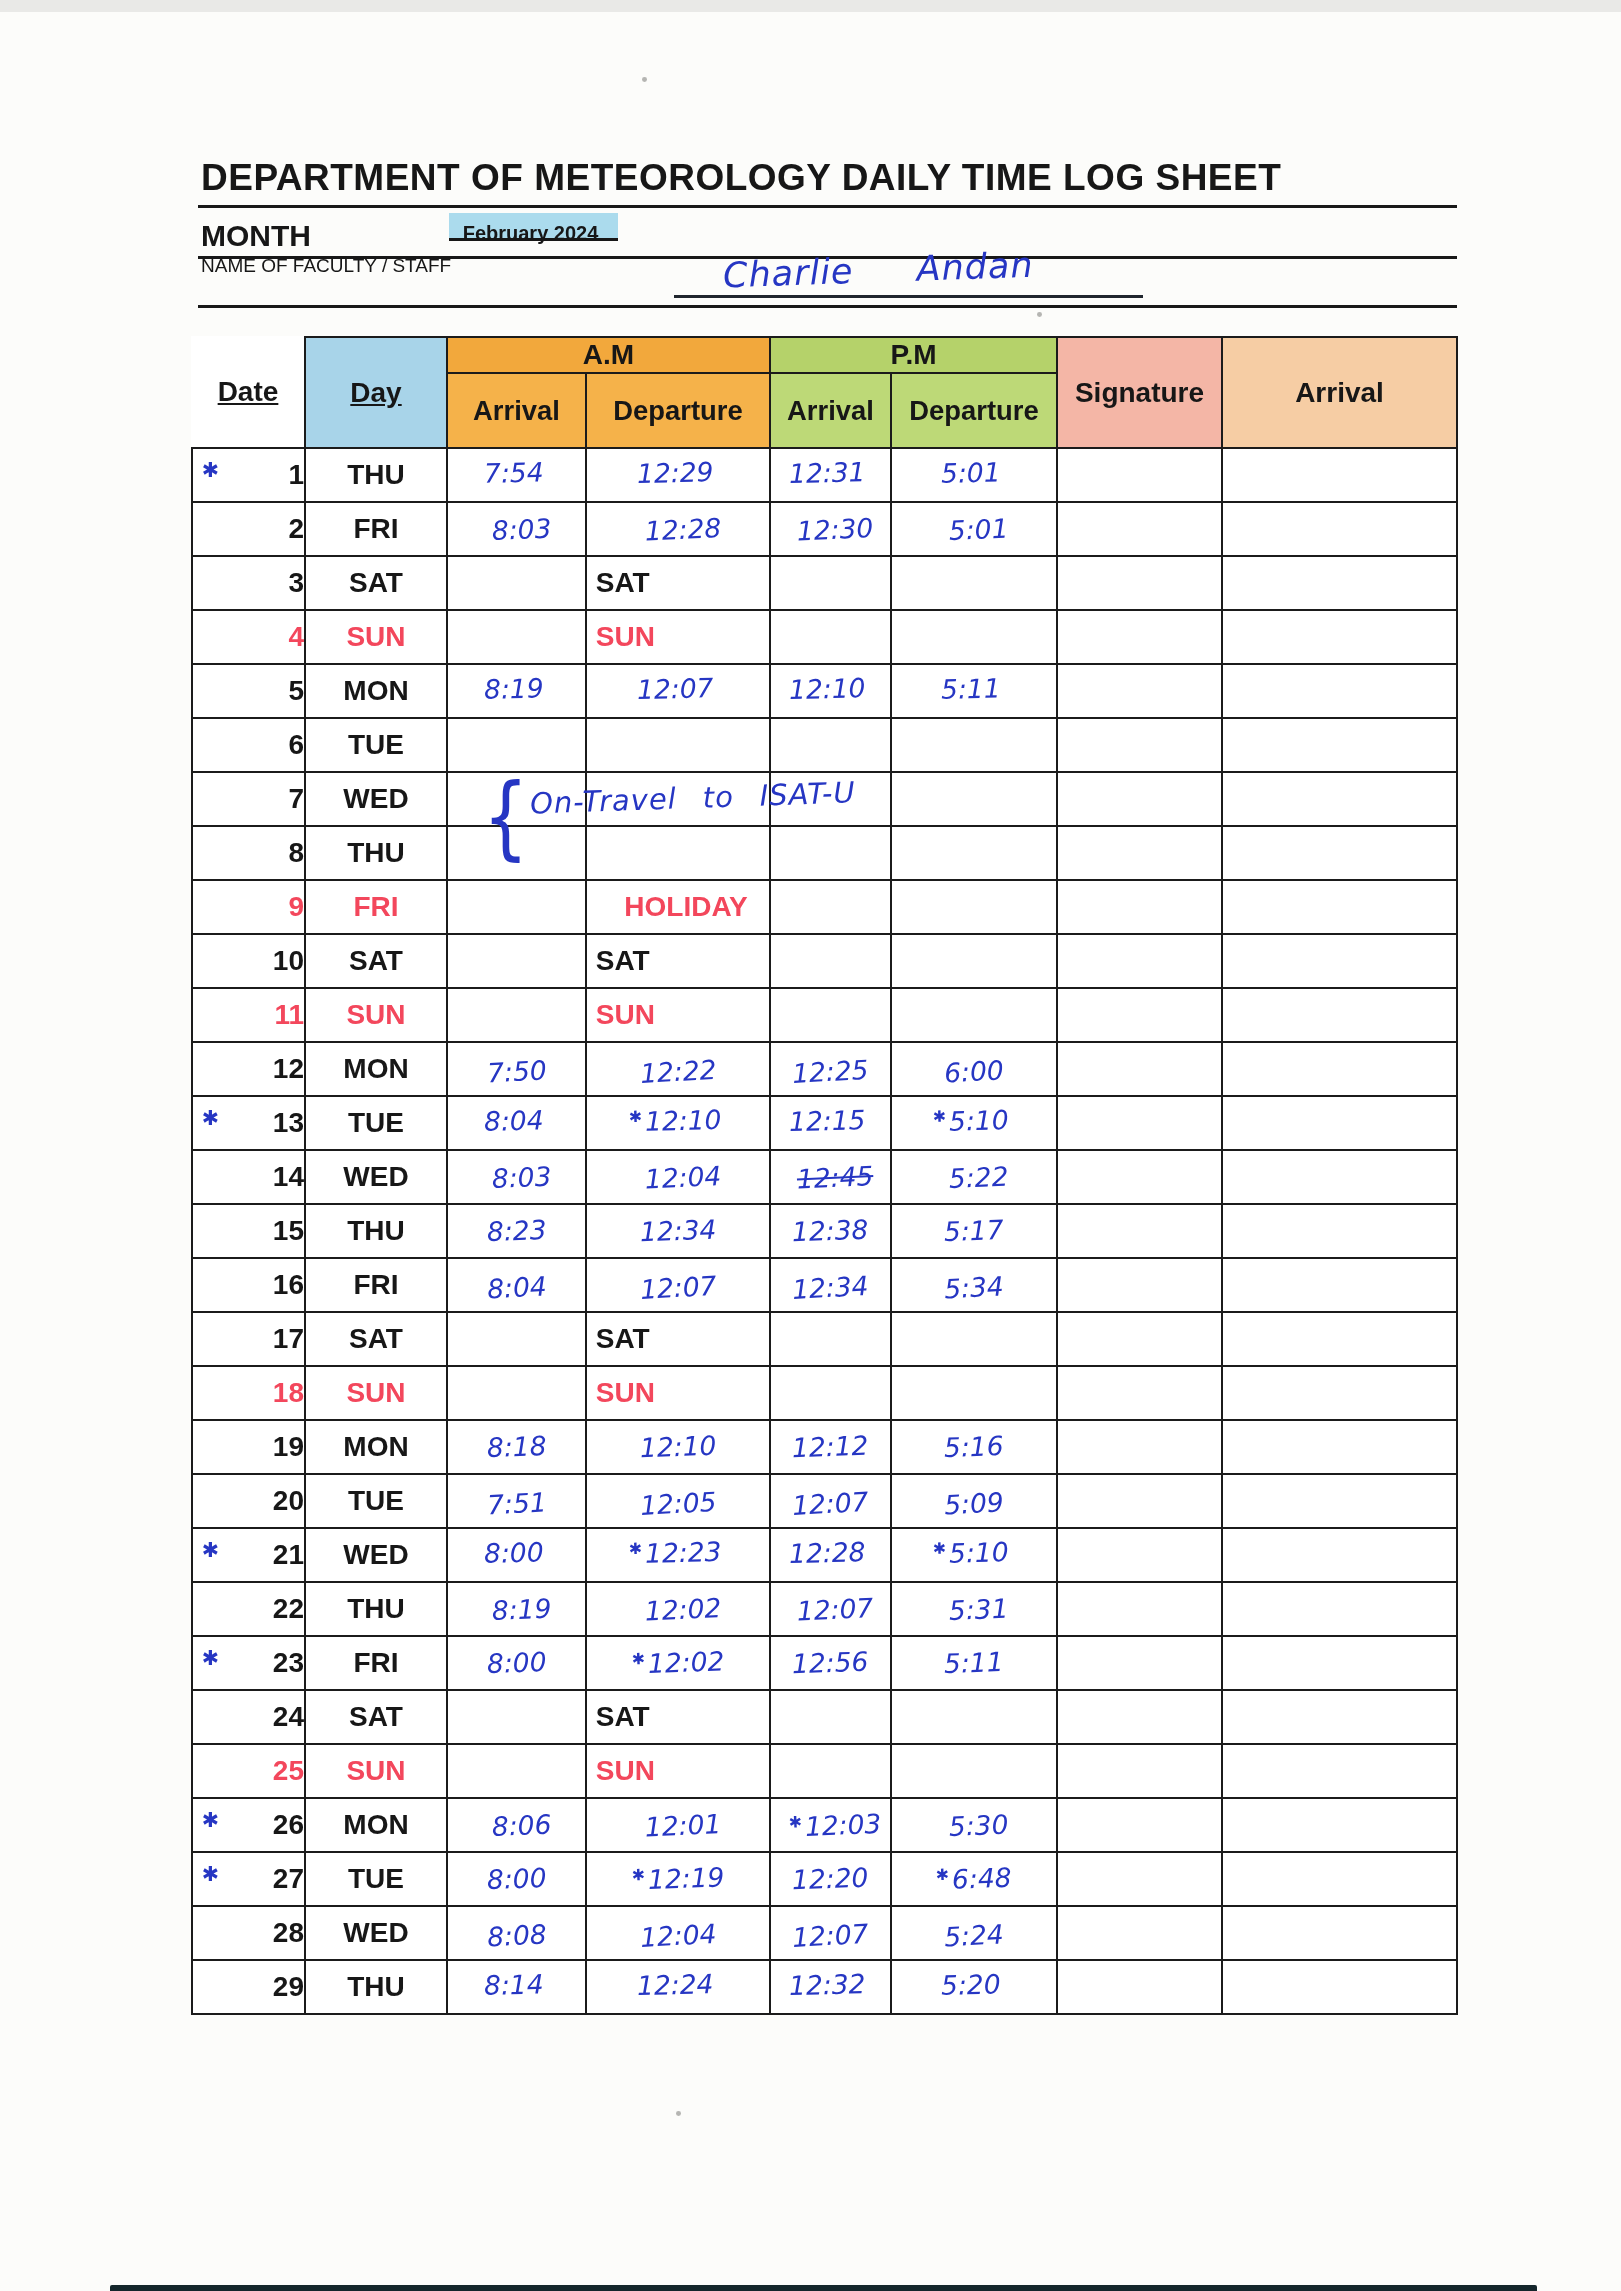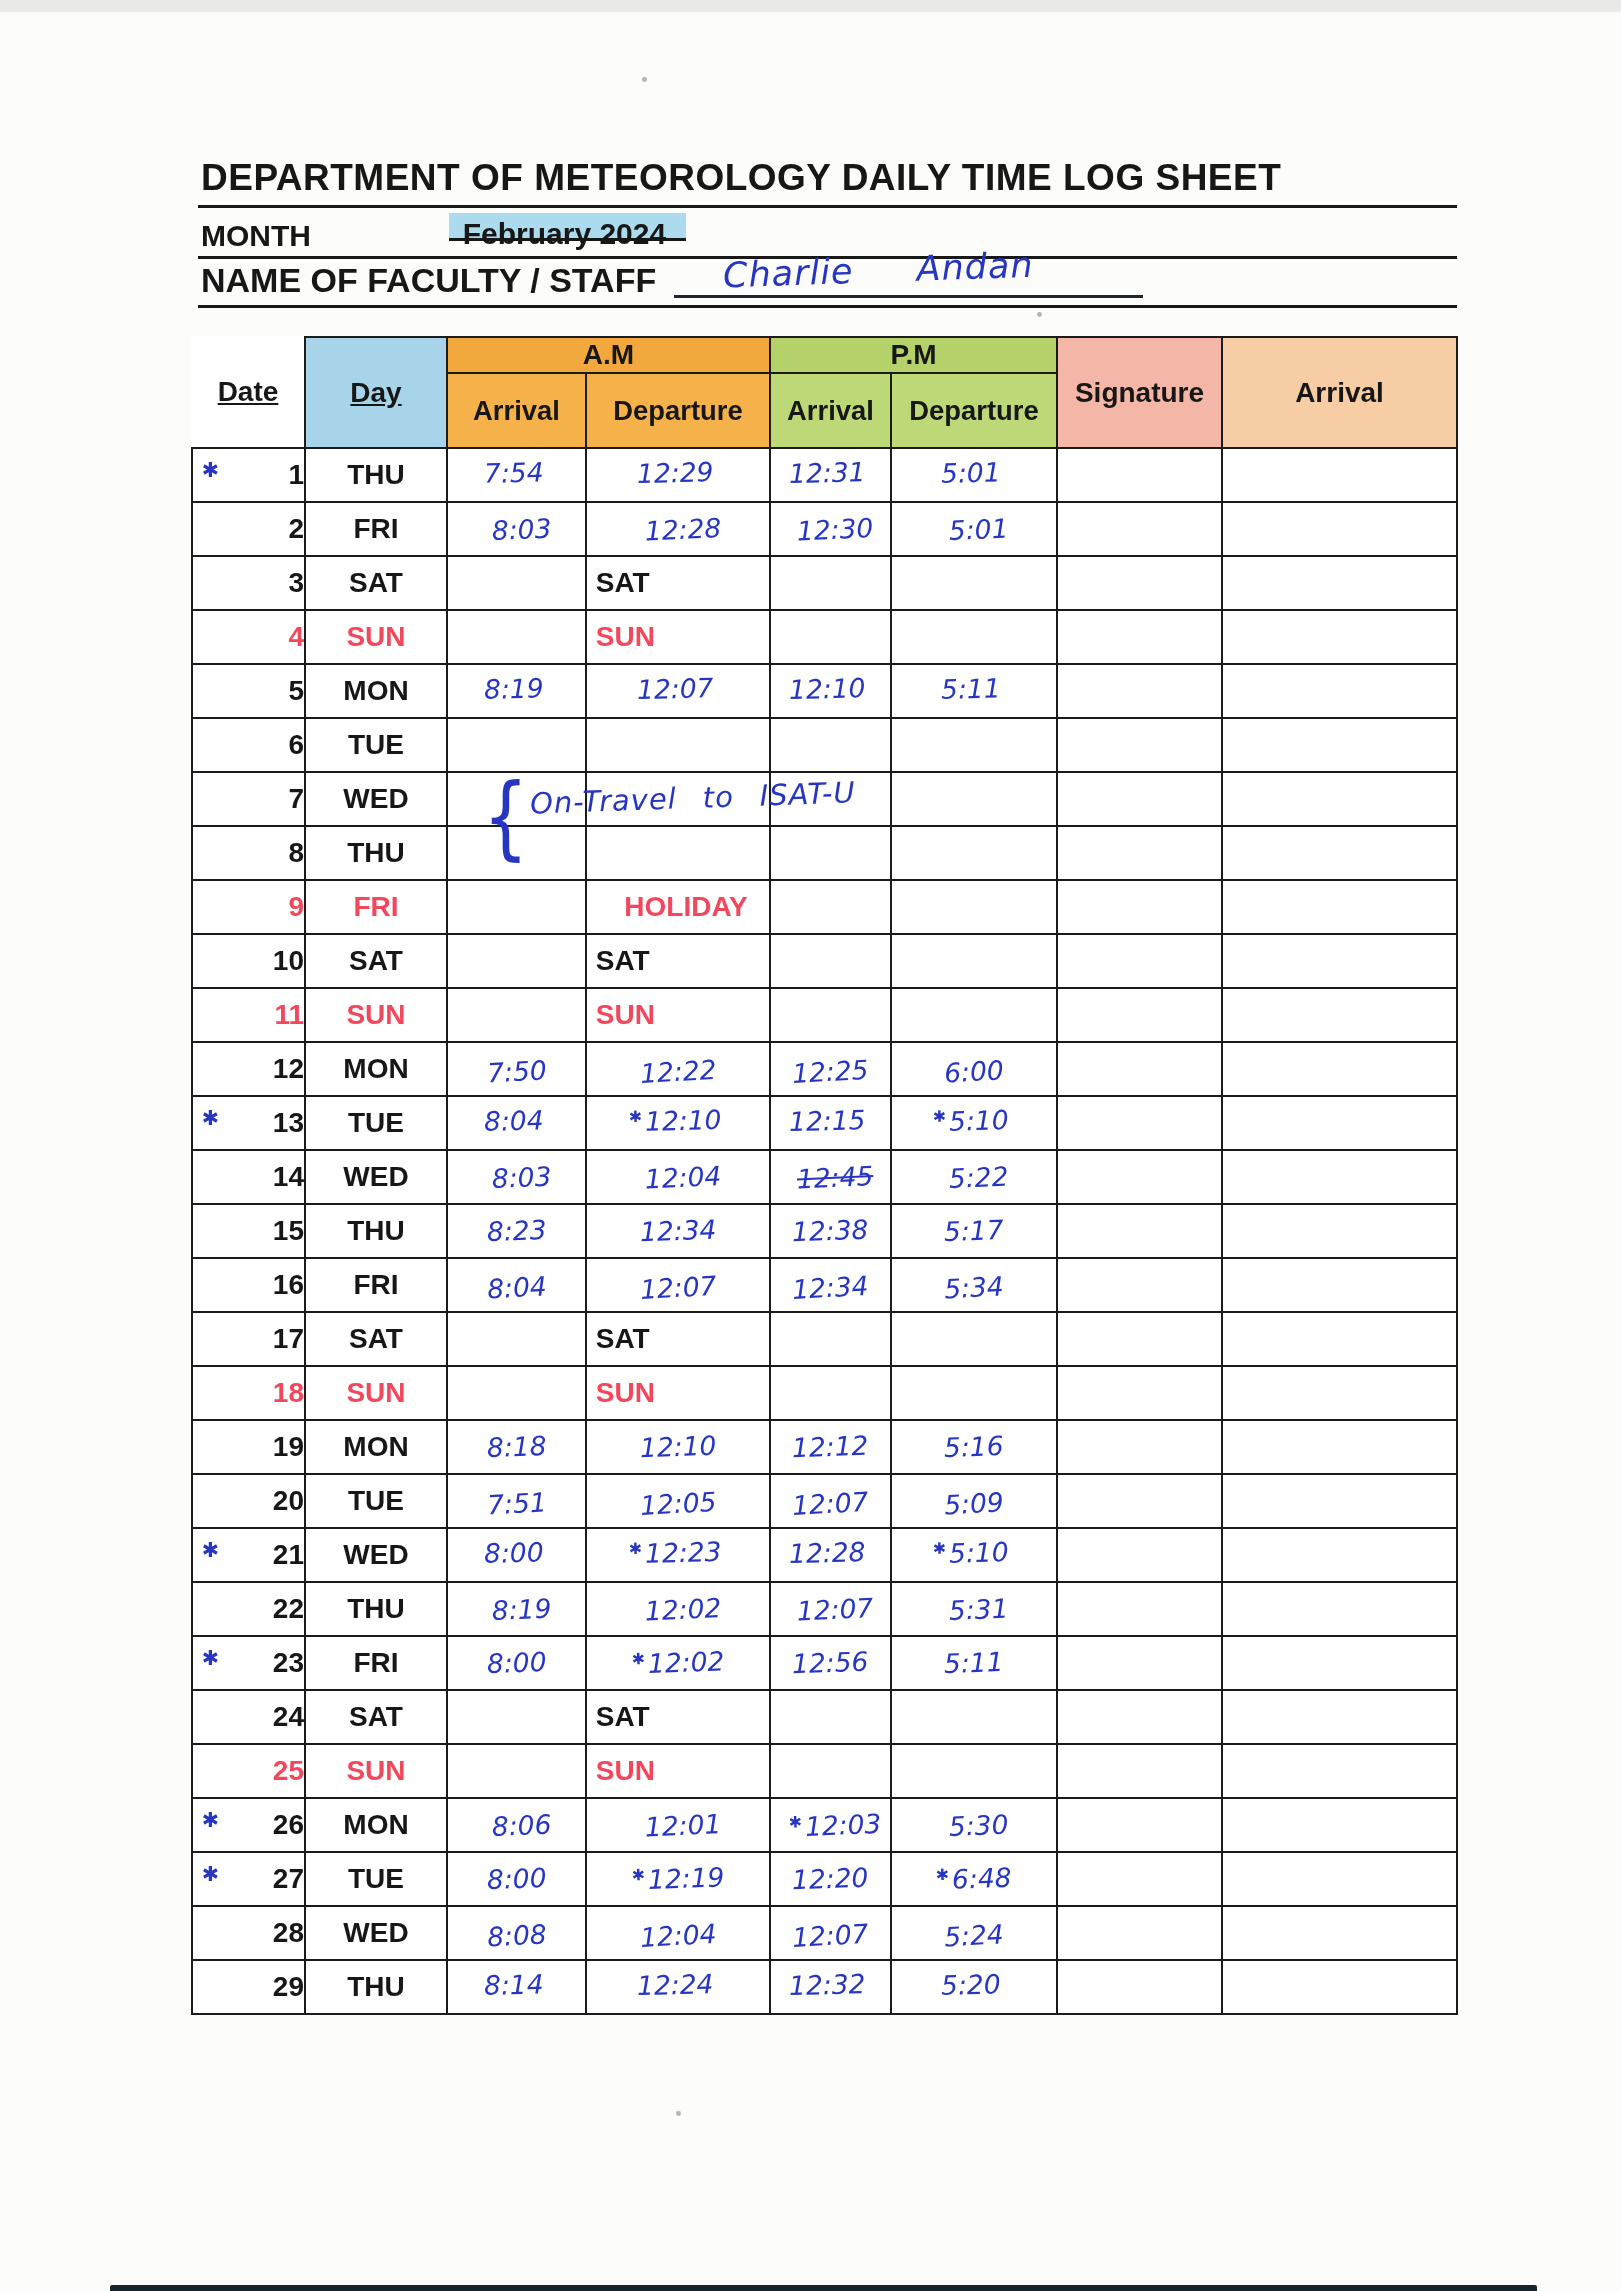--- a/index.html
+++ b/index.html
@@ -10,23 +10,23 @@
   }
   .title{position:absolute;left:201px;top:145px;font-size:37px;font-weight:bold;letter-spacing:0.5px;white-space:nowrap;}
   .rule{position:absolute;background:#181818;}
   .rule1{left:198px;top:193px;width:1259px;height:2.9px;}
   .rule2{left:198px;top:244px;width:1259px;height:2.9px;}
   .rule3{left:198px;top:293px;width:1259px;height:2.9px;}
   .month-label{position:absolute;left:201px;top:207px;font-size:30px;font-weight:bold;}
   .month-value{
     position:absolute;left:449px;top:201px;height:28px;line-height:41px;
     background:var(--month-highlight,#abdbed);padding:0 19.6px 0 13.7px;
-    font-size:30px;font-weight:bold;border-bottom:3.9px solid #171717;box-sizing:border-box;
+    font-size:20px;font-weight:bold;border-bottom:3.9px solid #171717;box-sizing:border-box;
   }
-  .name-label{position:absolute;left:201px;top:249px;font-size:34px;font-weight:bold;}
+  .name-label{position:absolute;left:201px;top:243px;font-size:19px;font-weight:normal;}
   .name-underline{position:absolute;left:674px;top:283px;width:469px;height:2.9px;background:#20262e;}
   .hwname{
     position:absolute;left:723px;top:238px;font-family:"DejaVu Sans",sans-serif;font-style:italic;
     color:var(--ink-blue,#2636c3);font-size:35px;transform:rotate(-2deg);word-spacing:51px;letter-spacing:1px;
   }
 
   .log-table{position:absolute;left:191px;top:324px;border-collapse:collapse;table-layout:fixed;background:#fff;}
   .log-table th,.log-table td{border:2px solid #1b1b1b;padding:0;box-sizing:border-box;}
   thead th{font-size:28px;font-weight:bold;text-align:center;vertical-align:middle;}
   thead tr:first-child th:not(.h-date){border-top:2.9px solid #1b1b1b;}

